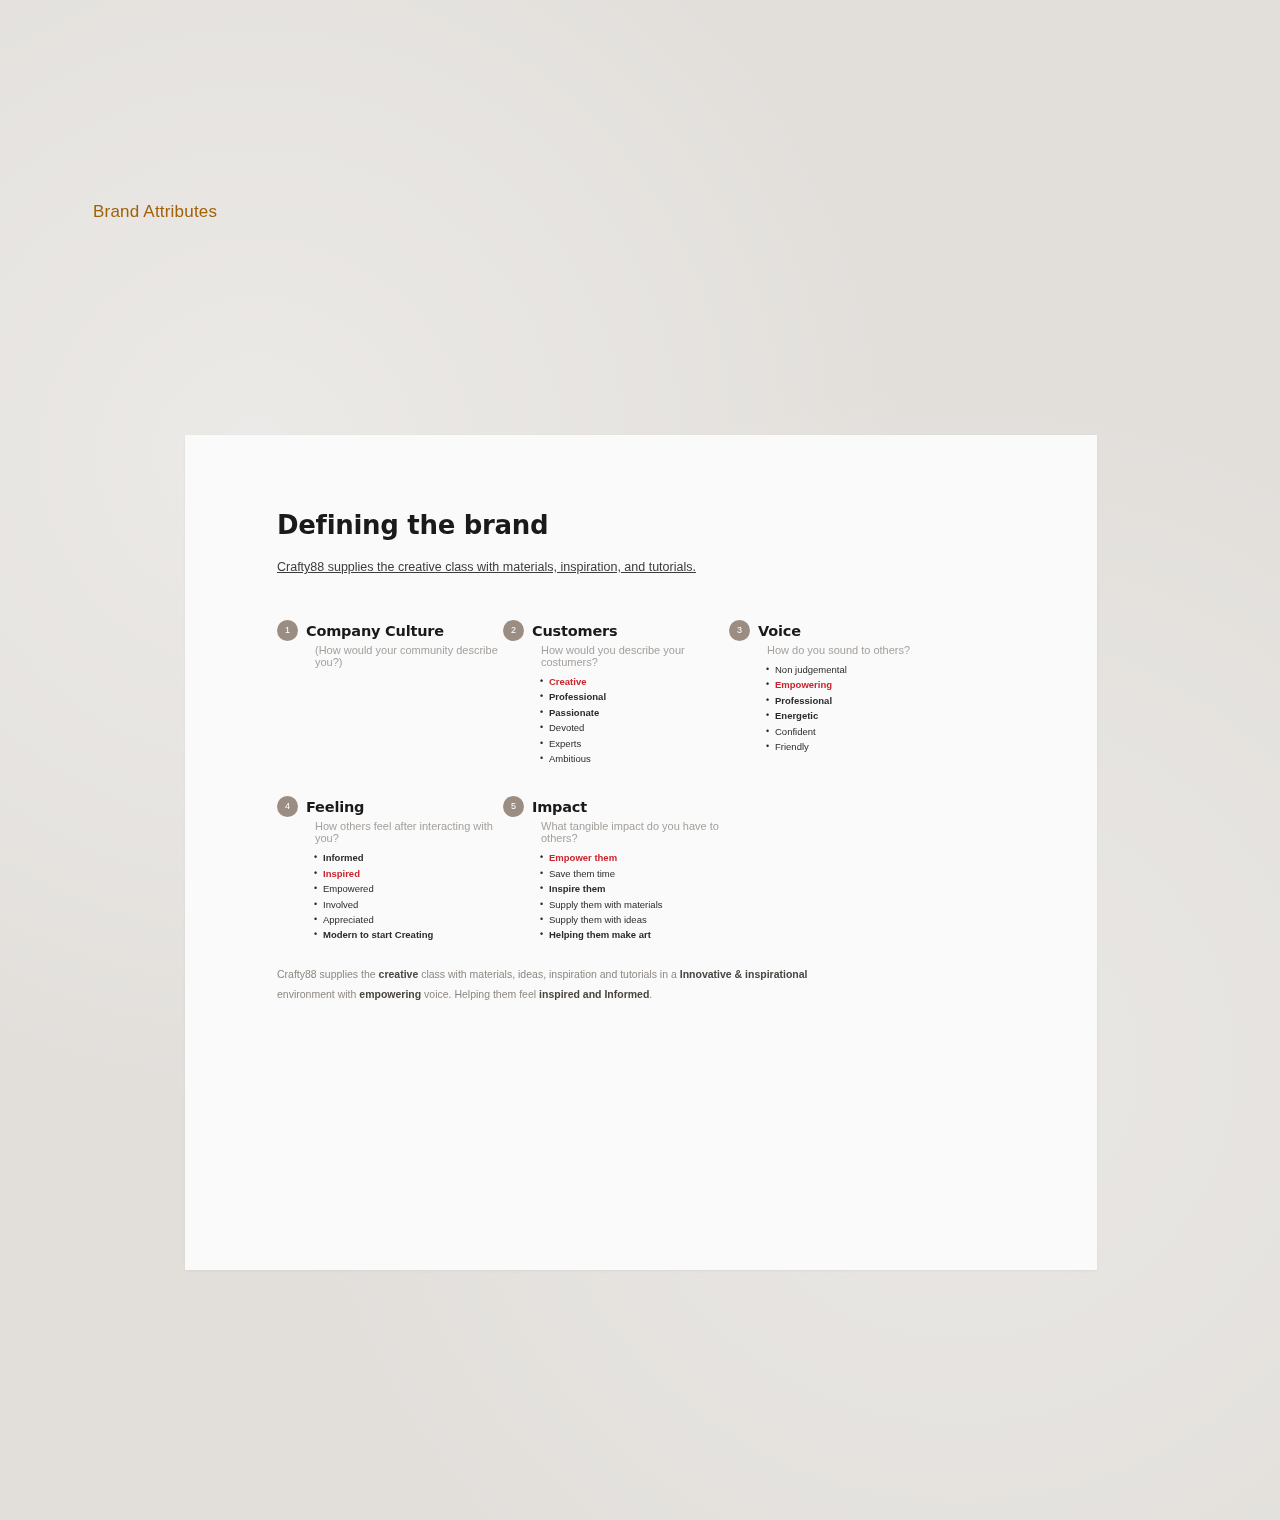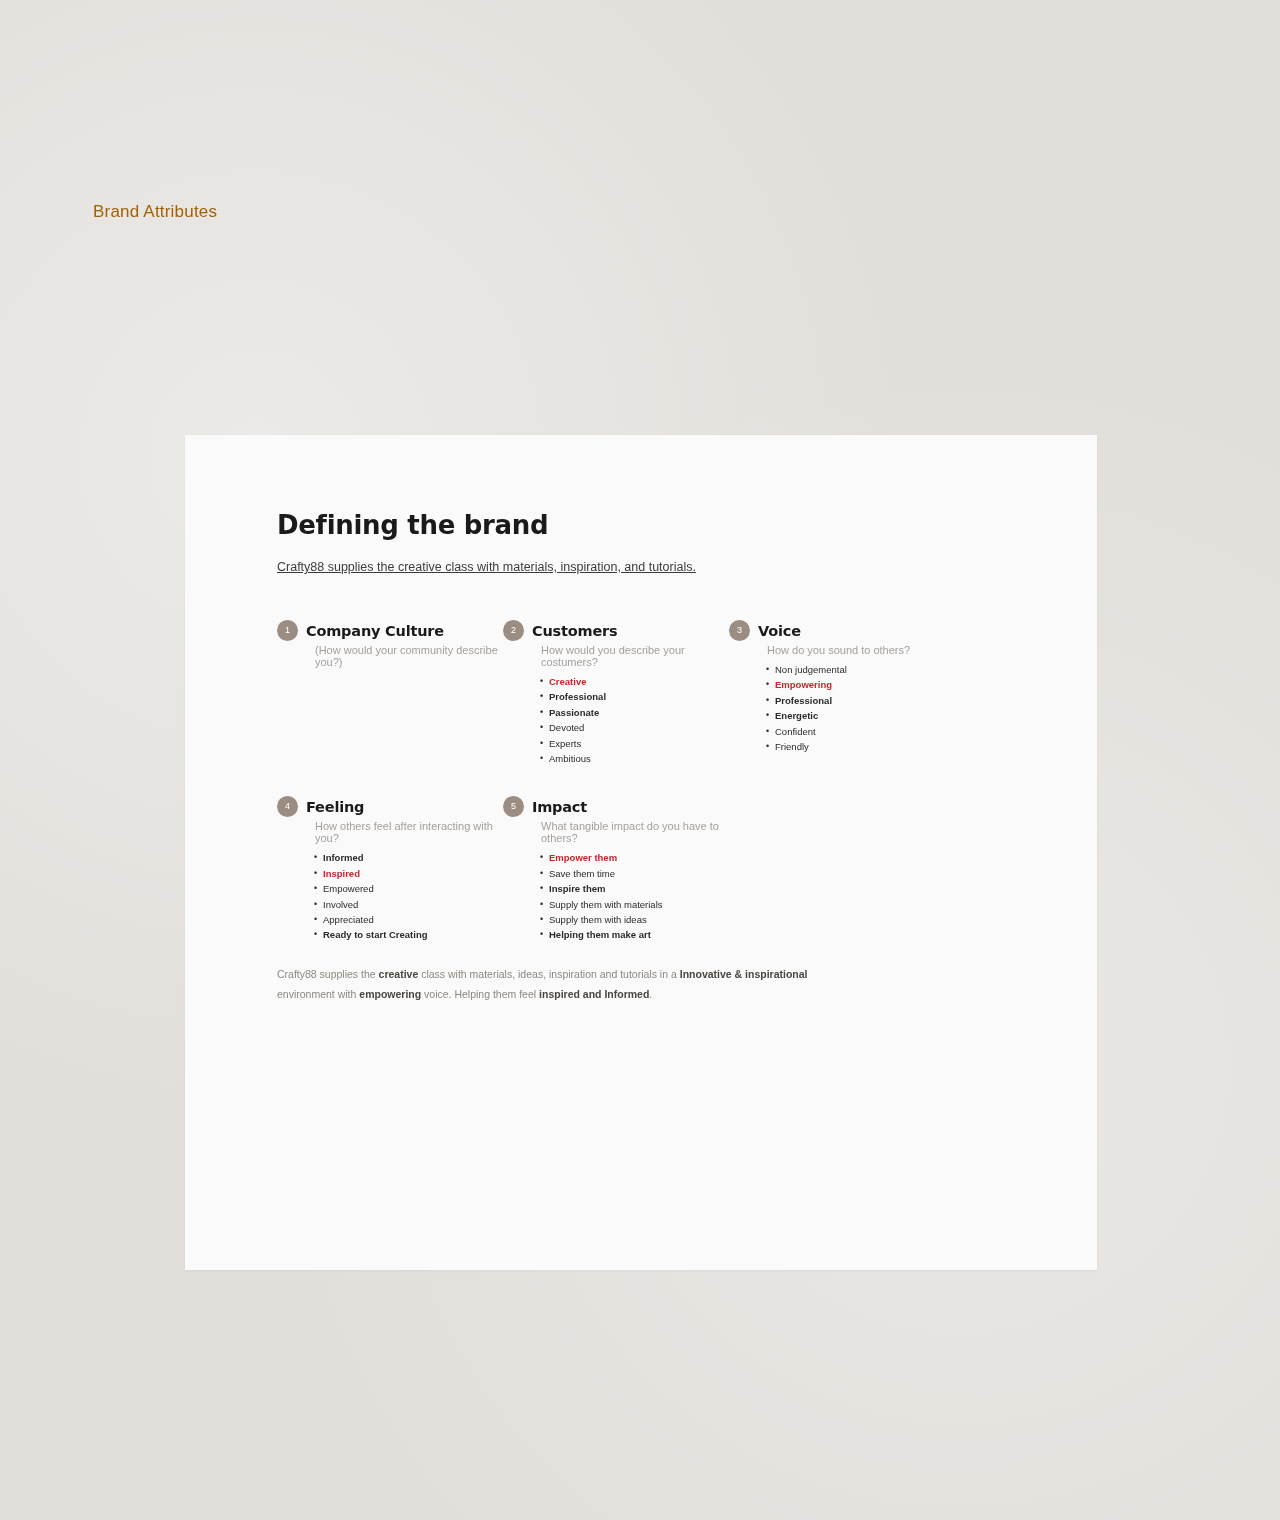--- a/index.html
+++ b/index.html
@@ -229,21 +229,21 @@
           <span class="badge">4</span>
           <span class="col-title">Feeling</span>
         </div>
         <div class="col-question">How others feel after interacting with you?</div>
         <ul class="attr-list">
             <li class="bold">Informed</li>
             <li class="accent">Inspired</li>
             <li>Empowered</li>
             <li>Involved</li>
             <li>Appreciated</li>
-            <li class="bold">Ready to start Creating</li>
+            <li class="bold">Modern to start Creating</li>
           </ul>
       </div>
 
       <div class="col">
         <div class="col-head">
           <span class="badge">5</span>
           <span class="col-title">Impact</span>
         </div>
         <div class="col-question">What tangible impact do you have to others?</div>
         <ul class="attr-list">

